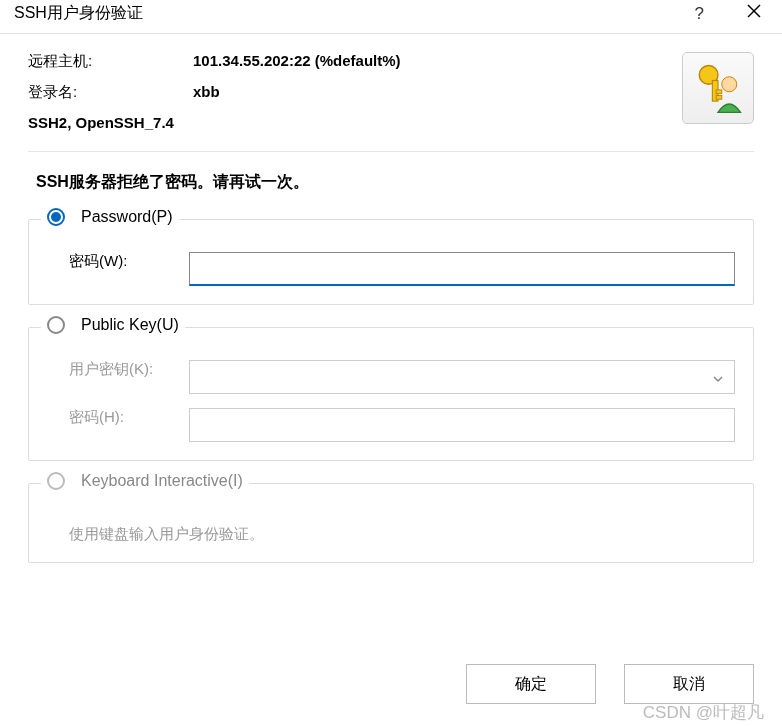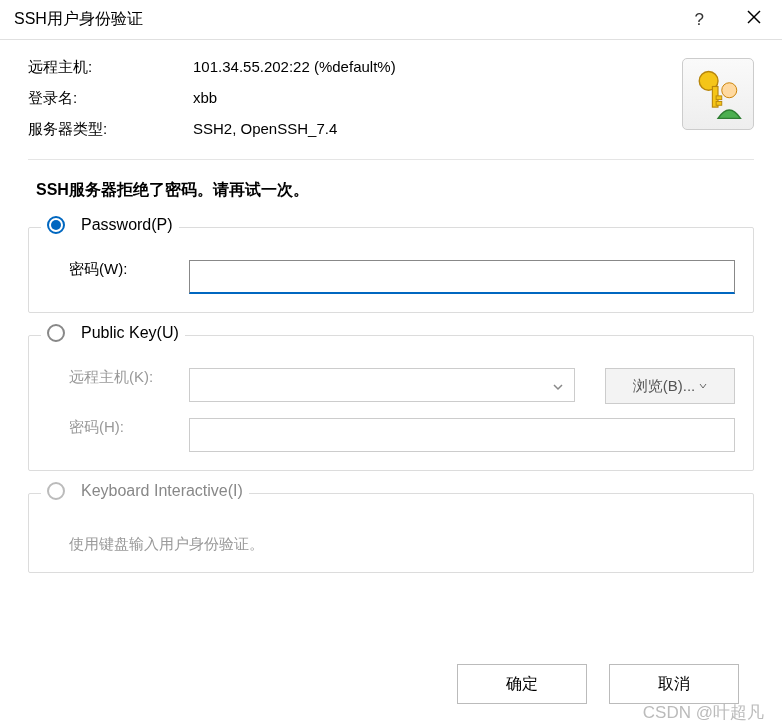--- a/index.html
+++ b/index.html
@@ -7,33 +7,33 @@
       font-family: "Microsoft YaHei", "Segoe UI", Tahoma, sans-serif;
       font-size: 15px;
       background: #fff;
       width: 782px;
       height: 726px;
       overflow: hidden;
     }
     .window { width: 100%; height: 100%; display: flex; flex-direction: column; }
     .titlebar {
       display: flex; align-items: center; justify-content: space-between;
-      padding: 6px 14px 6px 14px; border-bottom: 1px solid #e0e0e0;
+      padding: 0 14px 6px 14px; border-bottom: 1px solid #e0e0e0;
       font-size: 16px;
     }
     .titlebar-left { color: #000; }
     .titlebar-right { display: flex; gap: 30px; align-items: center; }
     .help-btn, .close-btn { font-size: 17px; cursor: pointer; color: #333; padding: 3px 6px; }
     .close-btn svg { width: 16px; height: 16px; }
     .content { padding: 18px 28px 0 28px; flex: 1; display: flex; flex-direction: column; }
     .info-section { display: flex; align-items: flex-start; }
     .info-grid { flex: 1; }
     .info-row { display: flex; margin-bottom: 12px; }
     .info-label { width: 165px; color: #000; }
-    .info-value { font-weight: normal; color: #000; }
+    .info-value { font-weight: bold; color: #000; }
     .icon-box { width: 72px; height: 72px; border: 1px solid #ccc; border-radius: 5px; display: flex; align-items: center; justify-content: center; margin-left: 10px; background: linear-gradient(#fafafa,#eee); }
     .icon-box svg { width: 60px; height: 60px; }
     .divider { border: none; border-top: 1px solid #e5e5e5; margin: 8px 0 18px 0; }
     .error-msg { font-weight: bold; color: #000; margin: 2px 0 26px 8px; font-size: 16px; }
     .groupbox {
       border: 1px solid #dcdcdc; border-radius: 2px; position: relative;
       padding: 18px 18px 18px 18px; margin-bottom: 22px;
     }
     .groupbox-legend {
       position: absolute; top: -12px; left: 12px; background: #fff; padding: 0 6px;
@@ -64,21 +64,21 @@
     }
     .select-arrow { position: absolute; right: 10px; top: 10px; }
     .browse-btn {
       width: 130px; height: 36px; border: 1px solid #ccc; background: #f3f3f3;
       cursor: default; font-size: 15px; font-family: inherit; color: #555;
       display: inline-flex; align-items: center; justify-content: center; gap: 4px;
       margin-left: 18px;
     }
     .group-hint { color: #999; padding-left: 22px; margin-top: 23px; }
     .button-row {
-      display: flex; justify-content: flex-end; gap: 22px; padding: 18px 43px 22px 0;
+      display: flex; justify-content: flex-end; gap: 28px; padding: 18px 28px 22px 0;
     }
     .btn {
       min-width: 130px; height: 40px; border: 1px solid #bbb; background: #fff;
       cursor: pointer; font-size: 16px; font-family: inherit;
     }
     .watermark { position: absolute; right: 18px; bottom: 2px; color: #bbb; font-size: 17px; }
   </style>
 </head>
 <body>
 
@@ -103,21 +103,20 @@
       <div class="info-grid">
         <div class="info-row">
           <div class="info-label">远程主机:</div>
           <div class="info-value">101.34.55.202:22 (%default%)</div>
         </div>
         <div class="info-row">
           <div class="info-label">登录名:</div>
           <div class="info-value">xbb</div>
         </div>
         <div class="info-row">
-          <div class="info-label">服务器类型:</div>
           <div class="info-value">SSH2, OpenSSH_7.4</div>
         </div>
       </div>
       <div class="icon-box">
         <svg viewBox="0 0 64 64">
           <ellipse cx="22" cy="18" rx="10" ry="10" fill="#f5c518" stroke="#b8860b" stroke-width="1.5"></ellipse>
           <rect x="26" y="24" width="6" height="22" fill="#f5c518" stroke="#b8860b" stroke-width="1.2"></rect>
           <rect x="30" y="34" width="6" height="4" fill="#f5c518" stroke="#b8860b"></rect>
           <rect x="30" y="40" width="6" height="4" fill="#f5c518" stroke="#b8860b"></rect>
           <circle cx="44" cy="28" r="8" fill="#ffd9a0" stroke="#c97f00"></circle>
@@ -140,35 +139,29 @@
         <input type="password" class="text-input focused" value="" style="">
       </div>
     </div>
 
     <div class="groupbox">
       <div class="groupbox-legend">
         <span class="radio"></span>
         <span class="legend-label">Public Key(U)</span>
       </div>
       <div class="form-row">
-        <div class="form-label disabled">远程主机(K):</div>
+        <div class="form-label disabled">用户密钥(K):</div>
         <div class="select-input">
           <span></span>
           <span class="select-arrow">
             <svg width="12" height="12" viewBox="0 0 12 12">
                 <path d="M2 4 L6 8 L10 4" fill="none" stroke="#888" stroke-width="1.5"></path>
               </svg>
           </span>
         </div>
-        <button class="browse-btn">
-          <span>浏览(B)...</span>
-          <svg width="8" height="8" viewBox="0 0 8 8">
-              <path d="M1 2 L4 6 L7 2" fill="none" stroke="#666" stroke-width="1"></path>
-            </svg>
-        </button>
       </div>
       <div class="form-row">
         <div class="form-label disabled">密码(H):</div>
         <input type="password" class="text-input" disabled="" value="" style="">
       </div>
     </div>
 
     <div class="groupbox">
       <div class="groupbox-legend">
         <span class="radio disabled"></span>

